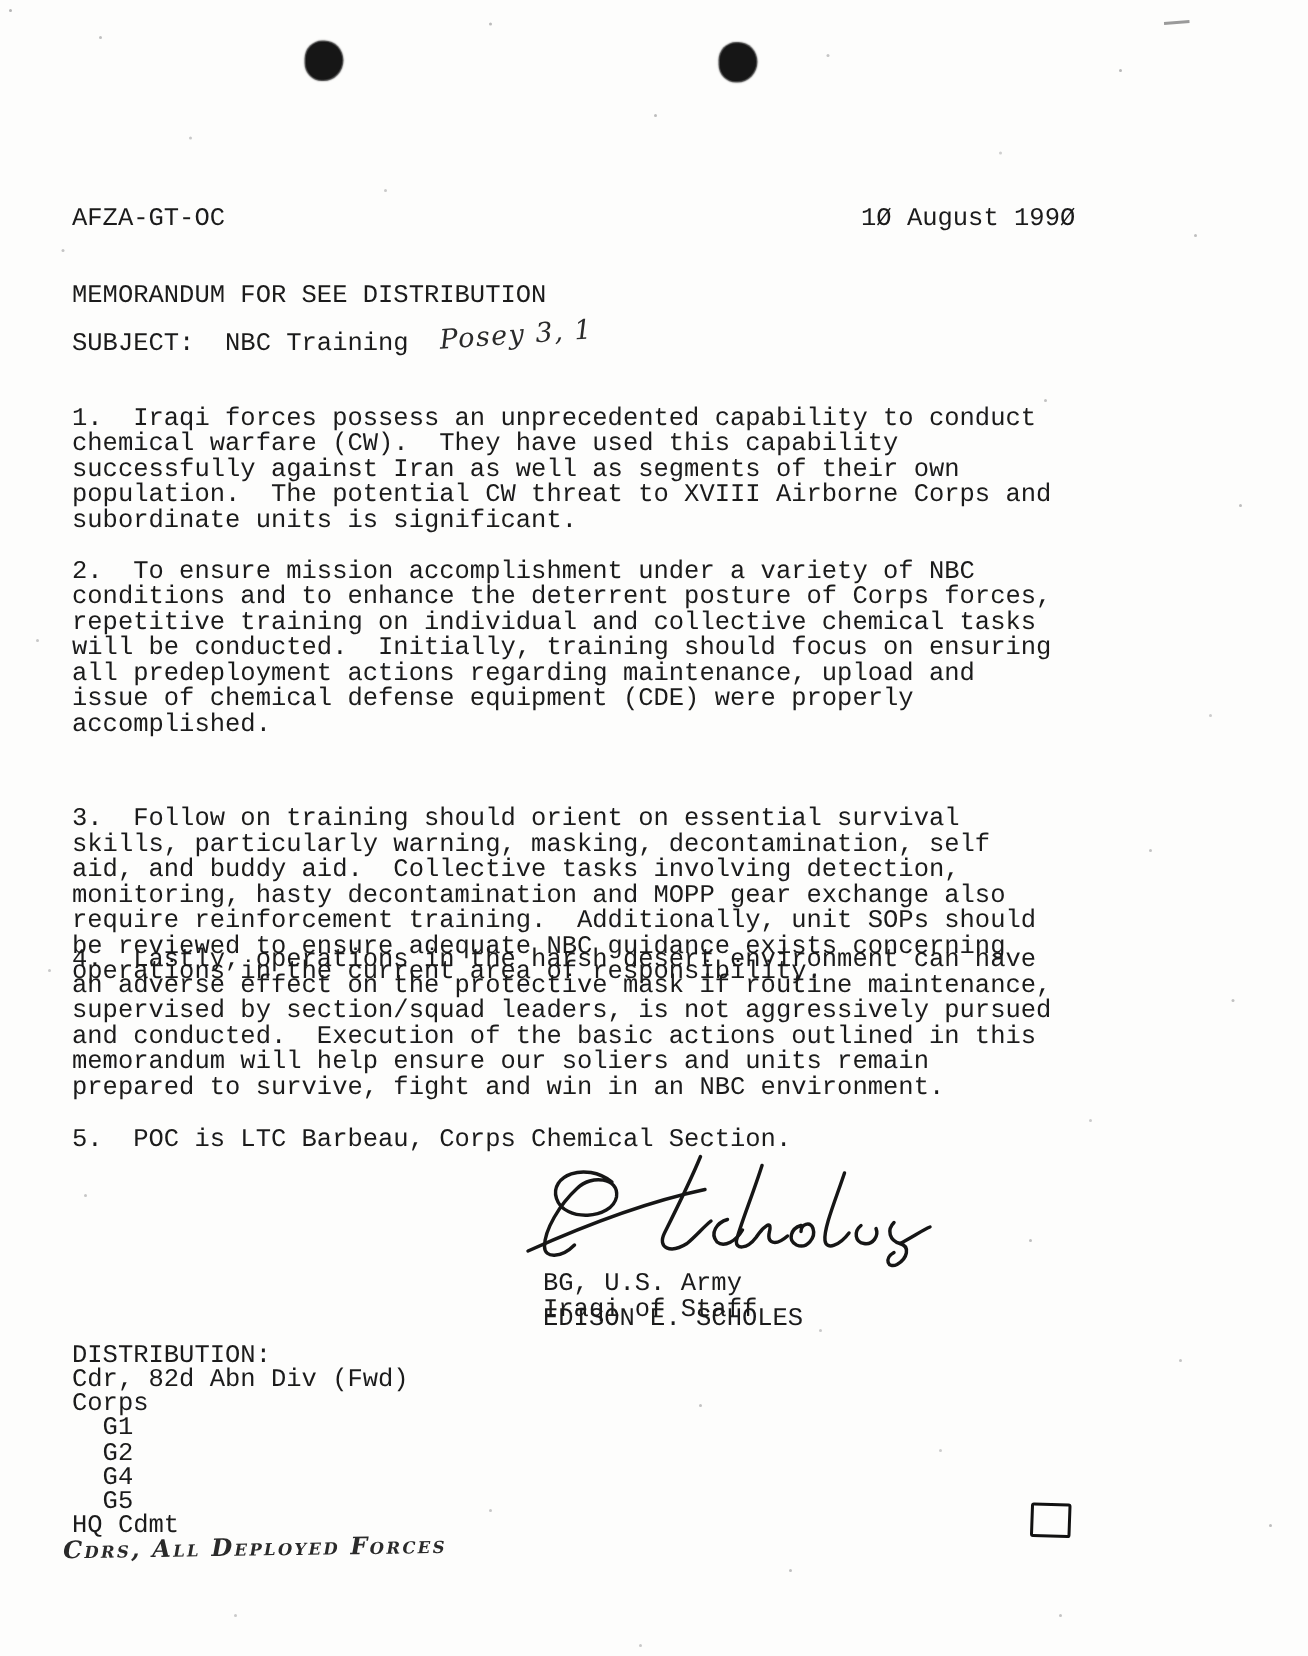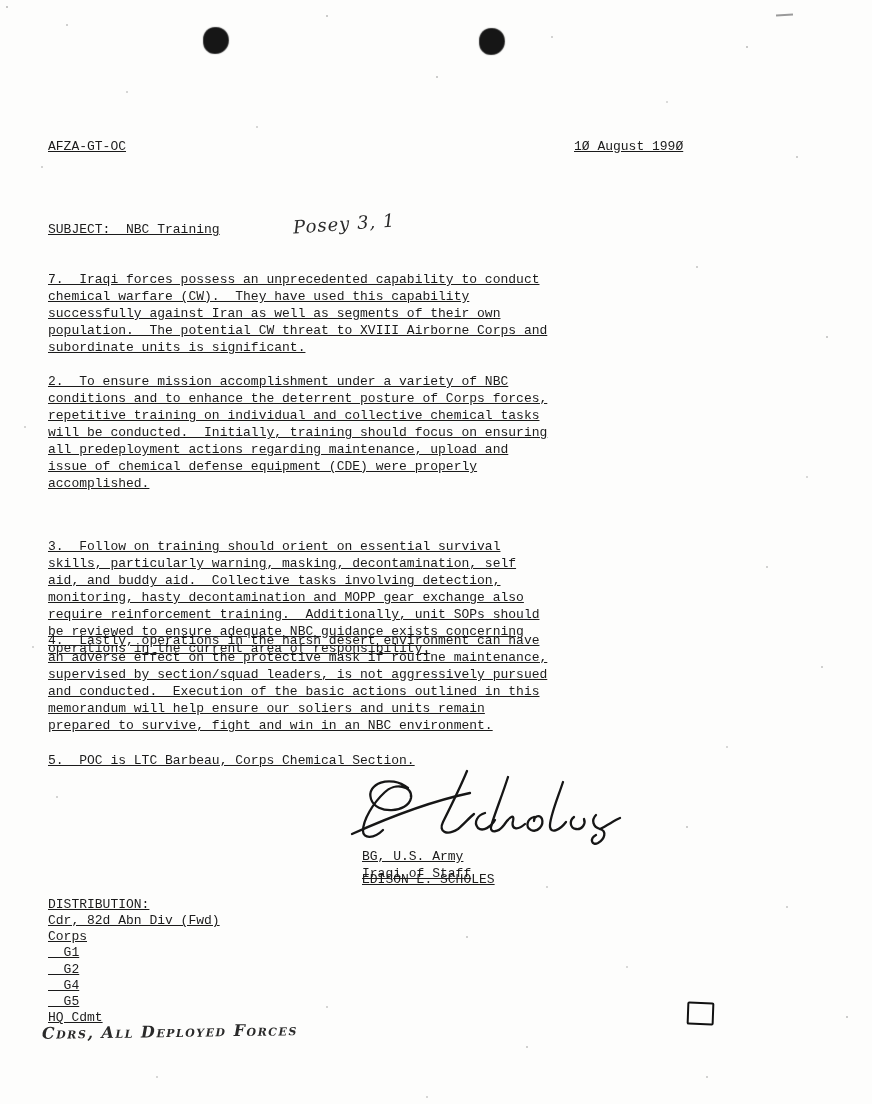--- a/index.html
+++ b/index.html
@@ -12,26 +12,25 @@
     width: 872px;
     height: 1104px;
     background: #fdfdfc;
     overflow: hidden;
     font-family: "Liberation Mono", "DejaVu Sans Mono", monospace;
     color: #1b1b1b;
   }
   .abs { position: absolute; }
   .mono {
     font-family: "Liberation Mono", "DejaVu Sans Mono", monospace;
-    font-size: 13px;
+    font-size: 17px;
     line-height: 17px;
     color: #1b1b1b;
     white-space: pre;
     letter-spacing: 0px;
-    text-decoration: underline;
   }
   .hand {
     font-family: "DejaVu Serif", serif;
     font-style: italic;
     color: #2a2a2a;
   }
   .hole {
     width: 24px;
     height: 25px;
     background: #161616;
@@ -96,25 +95,26 @@
   <div class="specks abs" style="left:6px; top:6px;"></div>
 
   <div class="hole abs" style="left:204px; top:28px;"></div>
   <div class="hole abs" style="left:480px; top:29px;"></div>
 
   <div class="dash-mark abs" style="left:776px; top:14px;"></div>
 
   <div class="mono abs" style="left:48px; top:138px;">AFZA-GT-OC</div>
   <div class="mono abs" style="left:574px; top:138px;">1Ø August 199Ø</div>
 
+  <div class="mono abs" style="left:48px; top:189px;">MEMORANDUM FOR SEE DISTRIBUTION</div>
 
   <div class="mono abs" style="left:48px; top:221px;">SUBJECT:  NBC Training</div>
   <div class="hand subject-note abs" style="left:293px; top:213px;">Posey 3, 1</div>
 
-  <div class="mono abs" style="left:48px; top:271px;">7.  Iraqi forces possess an unprecedented capability to conduct
+  <div class="mono abs" style="left:48px; top:271px;">1.  Iraqi forces possess an unprecedented capability to conduct
 chemical warfare (CW).  They have used this capability
 successfully against Iran as well as segments of their own
 population.  The potential CW threat to XVIII Airborne Corps and
 subordinate units is significant.</div>
   <div class="mono abs" style="left:48px; top:373px;">2.  To ensure mission accomplishment under a variety of NBC
 conditions and to enhance the deterrent posture of Corps forces,
 repetitive training on individual and collective chemical tasks
 will be conducted.  Initially, training should focus on ensuring
 all predeployment actions regarding maintenance, upload and
 issue of chemical defense equipment (CDE) were properly

